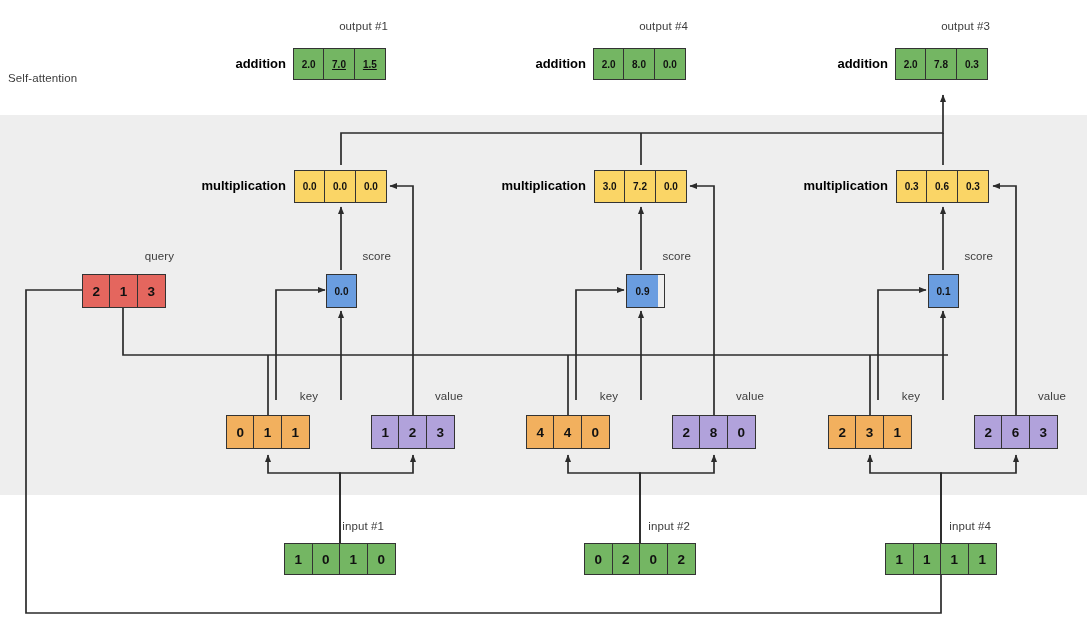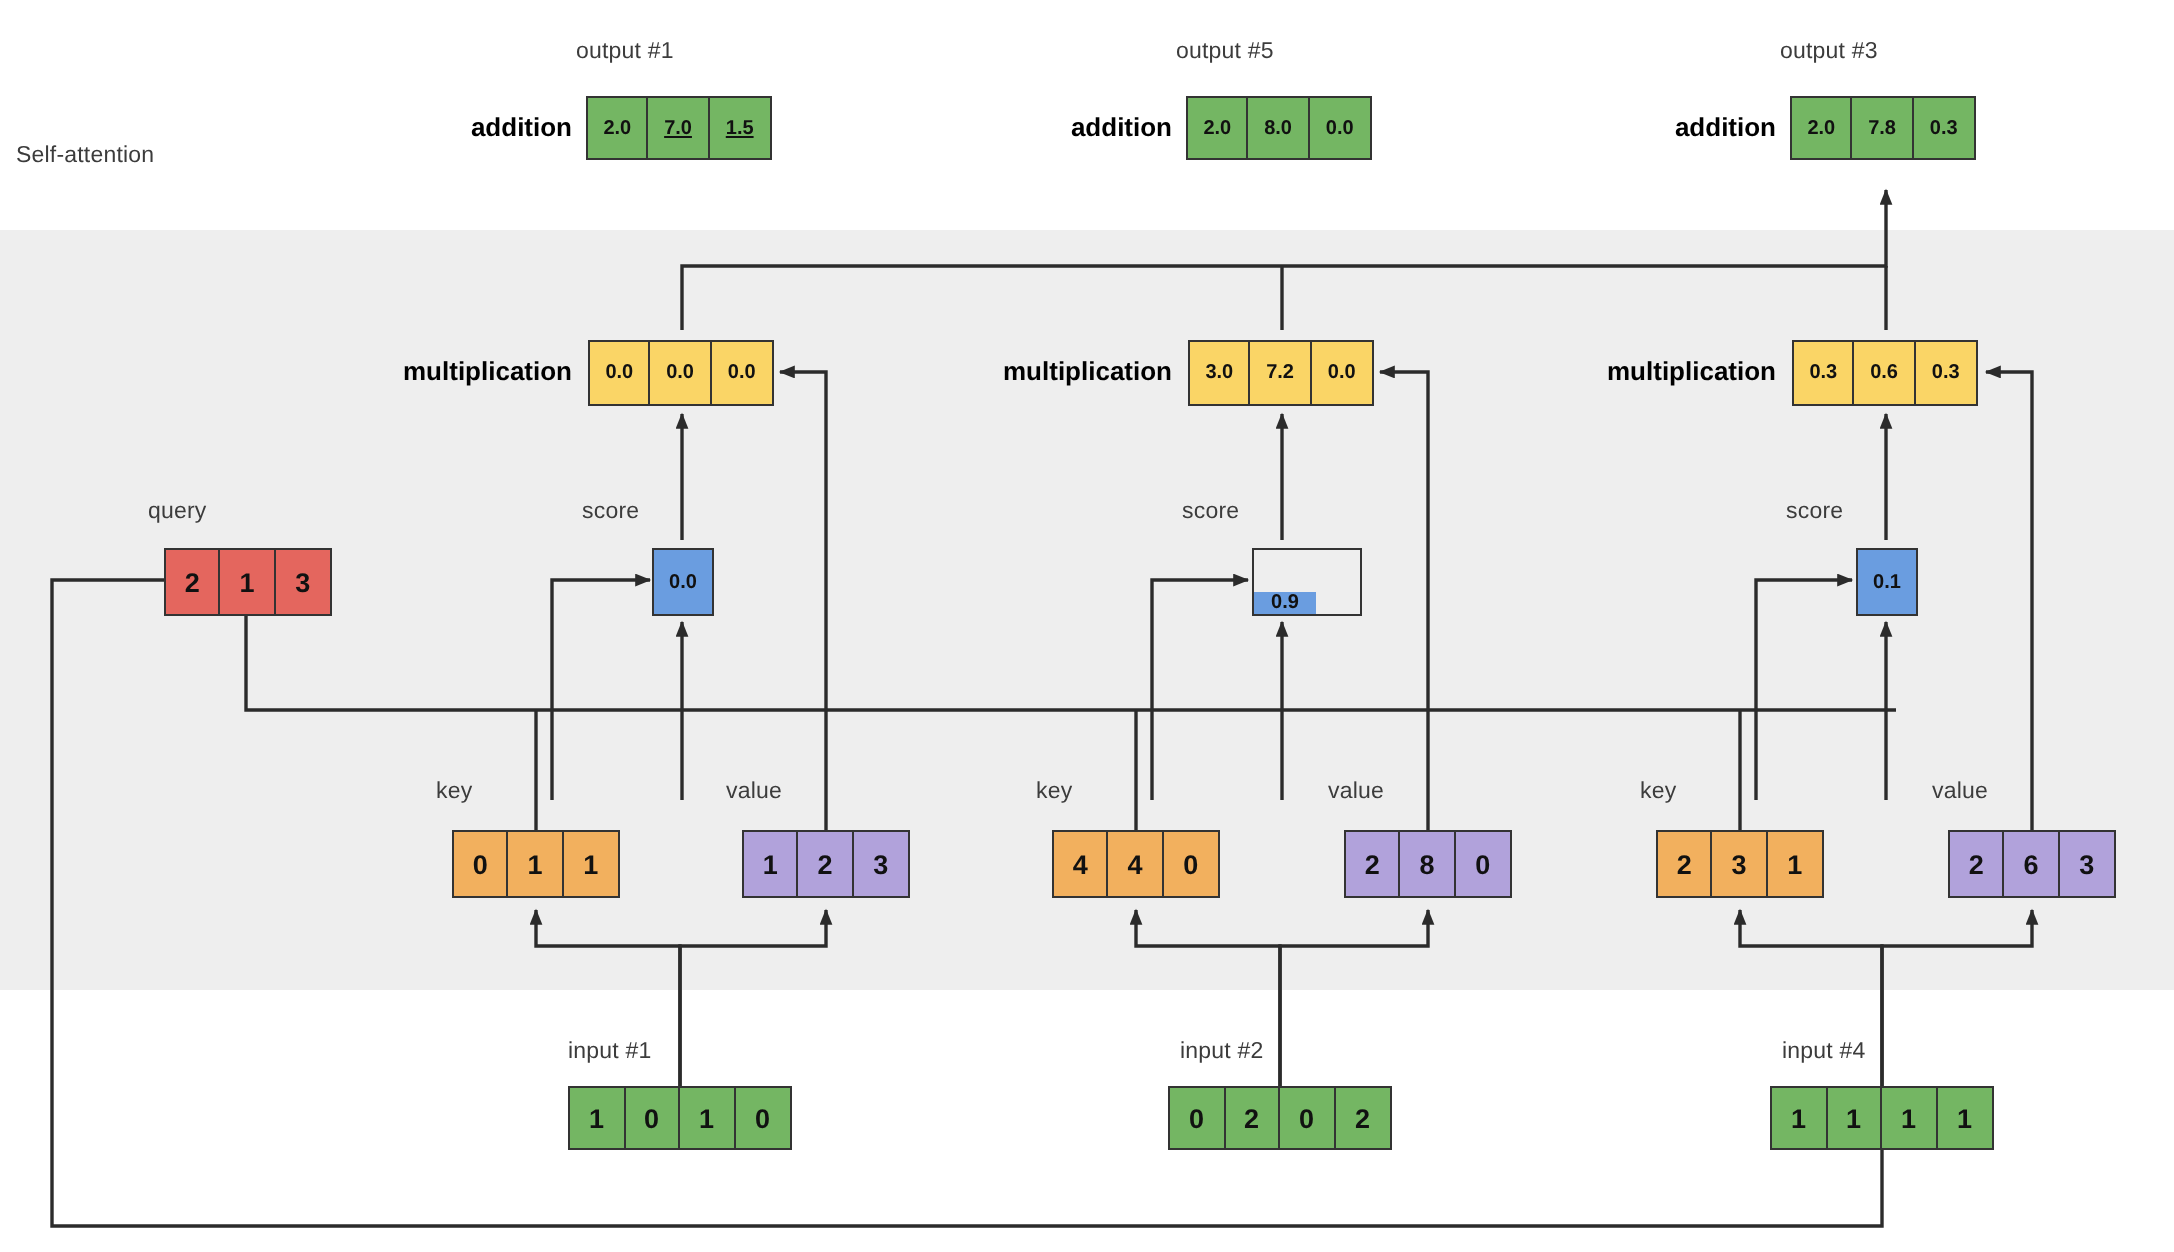--- a/index.html
+++ b/index.html
@@ -2,21 +2,21 @@
 <html><head>
 <meta charset="utf-8">
 <style>
   html,body{margin:0;padding:0;background:#ffffff;}
   body{width:1087px;height:626px;position:relative;overflow:hidden;
        font-family:"Liberation Sans",sans-serif;color:#1a1a1a;}
   #root{position:absolute;inset:0;}
   svg{position:absolute;left:0;top:0;width:1087px;height:626px;}
   .band{position:absolute;left:0;width:1087px;background:#eeeeee;}
   .lbl{position:absolute;font-size:11.5px;color:#3c3c3c;white-space:nowrap;
-       text-align:left;letter-spacing:.1px;}
+       text-align:right;letter-spacing:.1px;}
   .boldlbl{position:absolute;font-size:13px;font-weight:bold;color:#000;
        white-space:nowrap;text-align:right;}
   .vec{position:absolute;display:flex;border:1.6px solid #333;box-sizing:border-box;}
   .cell{display:flex;align-items:center;justify-content:center;
         border-right:1.6px solid #333;box-sizing:border-box;
         font-weight:bold;color:#111;}
   .cell:last-child{border-right:none;}
   .v-green .cell{background:#74b663;}
   .v-red .cell{background:#e4665e;}
   .v-orange .cell{background:#f2b05e;}
@@ -81,21 +81,21 @@
   <div class="lbl" style="left:8px;top:72px;text-align:left;font-size:11.5px;">Self-attention</div>
 
   <div class="lbl" style="left:288px;top:20px;width:100px;">output #1</div>
   <div class="boldlbl" style="left:148px;top:56px;width:138px;">addition</div>
   <div class="vec v-green sz-sm" style="left:293px;top:48px;width:93px;height:32px;">
     <div class="cell" style="width:31px;">2.0</div>
     <div class="cell" style="width:31px;text-decoration:underline;">7.0</div>
     <div class="cell" style="width:31px;text-decoration:underline;">1.5</div>
   </div>
 
-  <div class="lbl" style="left:588px;top:20px;width:100px;">output #5</div>
+  <div class="lbl" style="left:588px;top:20px;width:100px;">output #4</div>
   <div class="boldlbl" style="left:448px;top:56px;width:138px;">addition</div>
   <div class="vec v-green sz-sm" style="left:593px;top:48px;width:93px;height:32px;">
     <div class="cell" style="width:31px;">2.0</div>
     <div class="cell" style="width:31px;">8.0</div>
     <div class="cell" style="width:31px;">0.0</div>
   </div>
 
   <div class="lbl" style="left:890px;top:20px;width:100px;">output #3</div>
   <div class="boldlbl" style="left:750px;top:56px;width:138px;">addition</div>
   <div class="vec v-green sz-sm" style="left:895px;top:48px;width:93px;height:32px;">
@@ -131,21 +131,21 @@
     <div class="cell" style="width:28px;">1</div>
     <div class="cell" style="width:28px;">3</div>
   </div>
 
   <div class="lbl" style="left:291px;top:250px;width:100px;">score</div>
   <div class="vec v-blue sz-sm" style="left:326px;top:274px;width:31px;height:34px;">
     <div class="cell" style="width:31px;">0.0</div>
   </div>
 
   <div class="lbl" style="left:591px;top:250px;width:100px;">score</div>
-  <div class="vec v-blue sz-sm" style="left:626px;top:274px;width:55px;height:34px;align-items:flex-end;">
+  <div class="vec v-blue sz-sm" style="left:626px;top:274px;width:39px;height:34px;">
     <div class="cell" style="width:31px;">0.9</div>
   </div>
 
   <div class="lbl" style="left:893px;top:250px;width:100px;">score</div>
   <div class="vec v-blue sz-sm" style="left:928px;top:274px;width:31px;height:34px;">
     <div class="cell" style="width:31px;">0.1</div>
   </div>
 
   <div class="lbl" style="left:218px;top:390px;width:100px;">key</div>
   <div class="vec v-orange sz-lg" style="left:226px;top:415px;width:84px;height:34px;">

